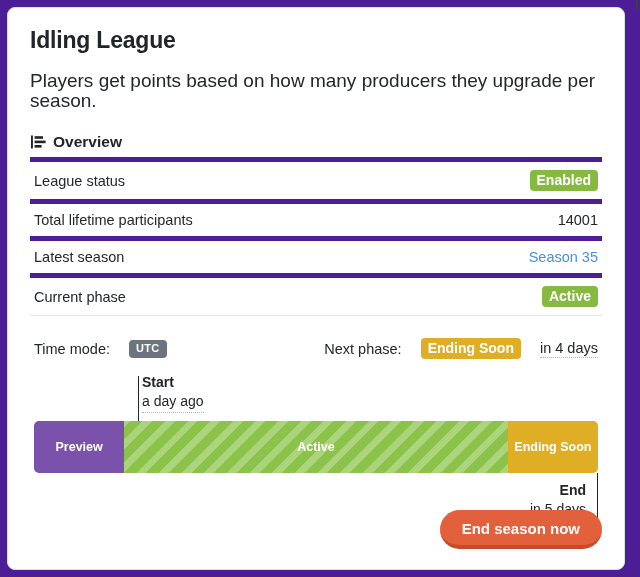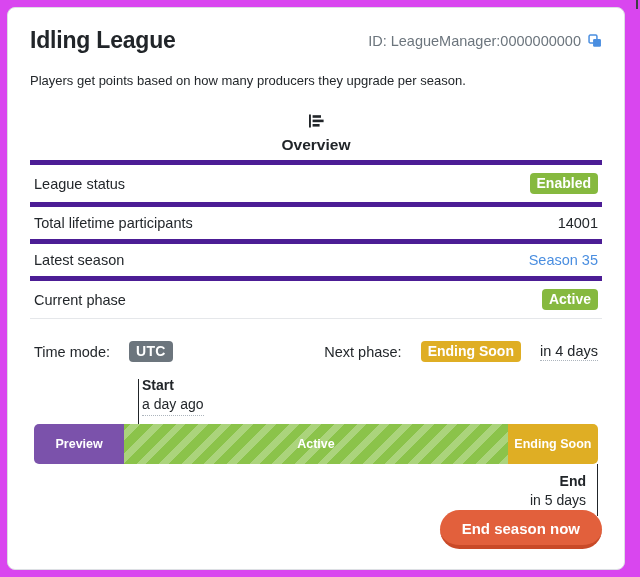--- a/index.html
+++ b/index.html
@@ -11,21 +11,21 @@
     height: 577px;
     background: #e9eaec;
     font-family: "Liberation Sans", sans-serif;
     -webkit-font-smoothing: antialiased;
   }
   .page {
     position: relative;
     width: 640px;
     height: 577px;
     overflow: hidden;
-    background: #d946ef;
+    background: #4c1d95;
   }
   .card {
     position: absolute;
     left: 7px;
     top: 7px;
     width: 618px;
     height: 563px;
     background: #ffffff;
     border: 1px solid #dcdfe3;
     border-radius: 8px;
@@ -59,33 +59,32 @@
     white-space: nowrap;
   }
   .copy-icon {
     display: inline-flex;
     width: 14px;
     height: 14px;
     cursor: pointer;
   }
   .subtitle {
     margin-top: 15px;
-    font-size: 13px;
+    font-size: 19px;
     color: #23272b;
     line-height: 20px;
   }
 
   
   .section-head {
     display: flex;
     align-items: center;
     gap: 7px;
     margin-top: 22px;
     padding-bottom: 3px;
-    flex-direction: column;
   }
   .bars-icon { width: 16px; height: 16px; display: block; }
   .section-title {
     font-size: 15.5px;
     font-weight: bold;
     color: #212529;
   }
 
   
   .ovw-table { width: 100%; border-collapse: collapse; margin-top: 3px; }
@@ -109,21 +108,21 @@
     padding: 3px 7px 4px 7px;
     border-radius: 4px;
     font-size: 14px;
     font-weight: bold;
     color: #ffffff;
     line-height: 1;
     vertical-align: middle;
   }
   .badge-green  { background: #86b93f; }
   .badge-amber  { background: #dfae24; }
-  .badge-gray   { background: #6c757d; font-size: 14px; letter-spacing: .3px; }
+  .badge-gray   { background: #6c757d; font-size: 11px; letter-spacing: .3px; }
 
   
   .timemode-row {
     display: flex;
     align-items: center;
     justify-content: space-between;
     margin-top: 22px;
     padding: 0 4px;
     font-size: 14.5px;
     color: #23272b;
@@ -159,21 +158,21 @@
   .tl-when {
     font-size: 14px;
     color: #23272b;
     line-height: 19px;
     display: inline-block;
   }
 
   .tl-bar {
     position: relative;
     display: flex;
-    height: 40px;
+    height: 52px;
     border-radius: 5px;
     overflow: hidden;
   }
   .seg {
     display: flex;
     align-items: center;
     justify-content: center;
     font-size: 12.5px;
     font-weight: bold;
     color: #ffffff;
@@ -240,29 +239,20 @@
 <body>
 
 <div class="page">
   <div class="scroll-tick"></div>
 
   <div class="card">
 
     <div class="card-head">
       <h1 class="title">Idling League</h1>
 
-      <div class="id-wrap">
-        <span class="id-text">ID: LeagueManager:0000000000</span>
-        <span class="copy-icon">
-          <svg viewBox="0 0 16 16" width="14" height="14" aria-hidden="true">
-            <rect x="1.2" y="1.2" width="9" height="9" rx="1.4" fill="none" stroke="#4a8ee0" stroke-width="1.7"></rect>
-            <rect x="5.8" y="5.6" width="9" height="9" rx="1.4" fill="#4a8ee0"></rect>
-          </svg>
-        </span>
-      </div>
     </div>
 
     <div class="subtitle">Players get points based on how many producers they upgrade per season.</div>
 
     <div class="section-head">
       <span class="bars-icon">
         <svg viewBox="0 0 16 16" width="16" height="16" aria-hidden="true">
           <rect x="1" y="1.5" width="1.9" height="13" fill="#212529"></rect>
           <rect x="4.6" y="2.2" width="8.4" height="2.6" fill="#212529"></rect>
           <rect x="4.6" y="6.6" width="11" height="2.6" fill="#212529"></rect>

